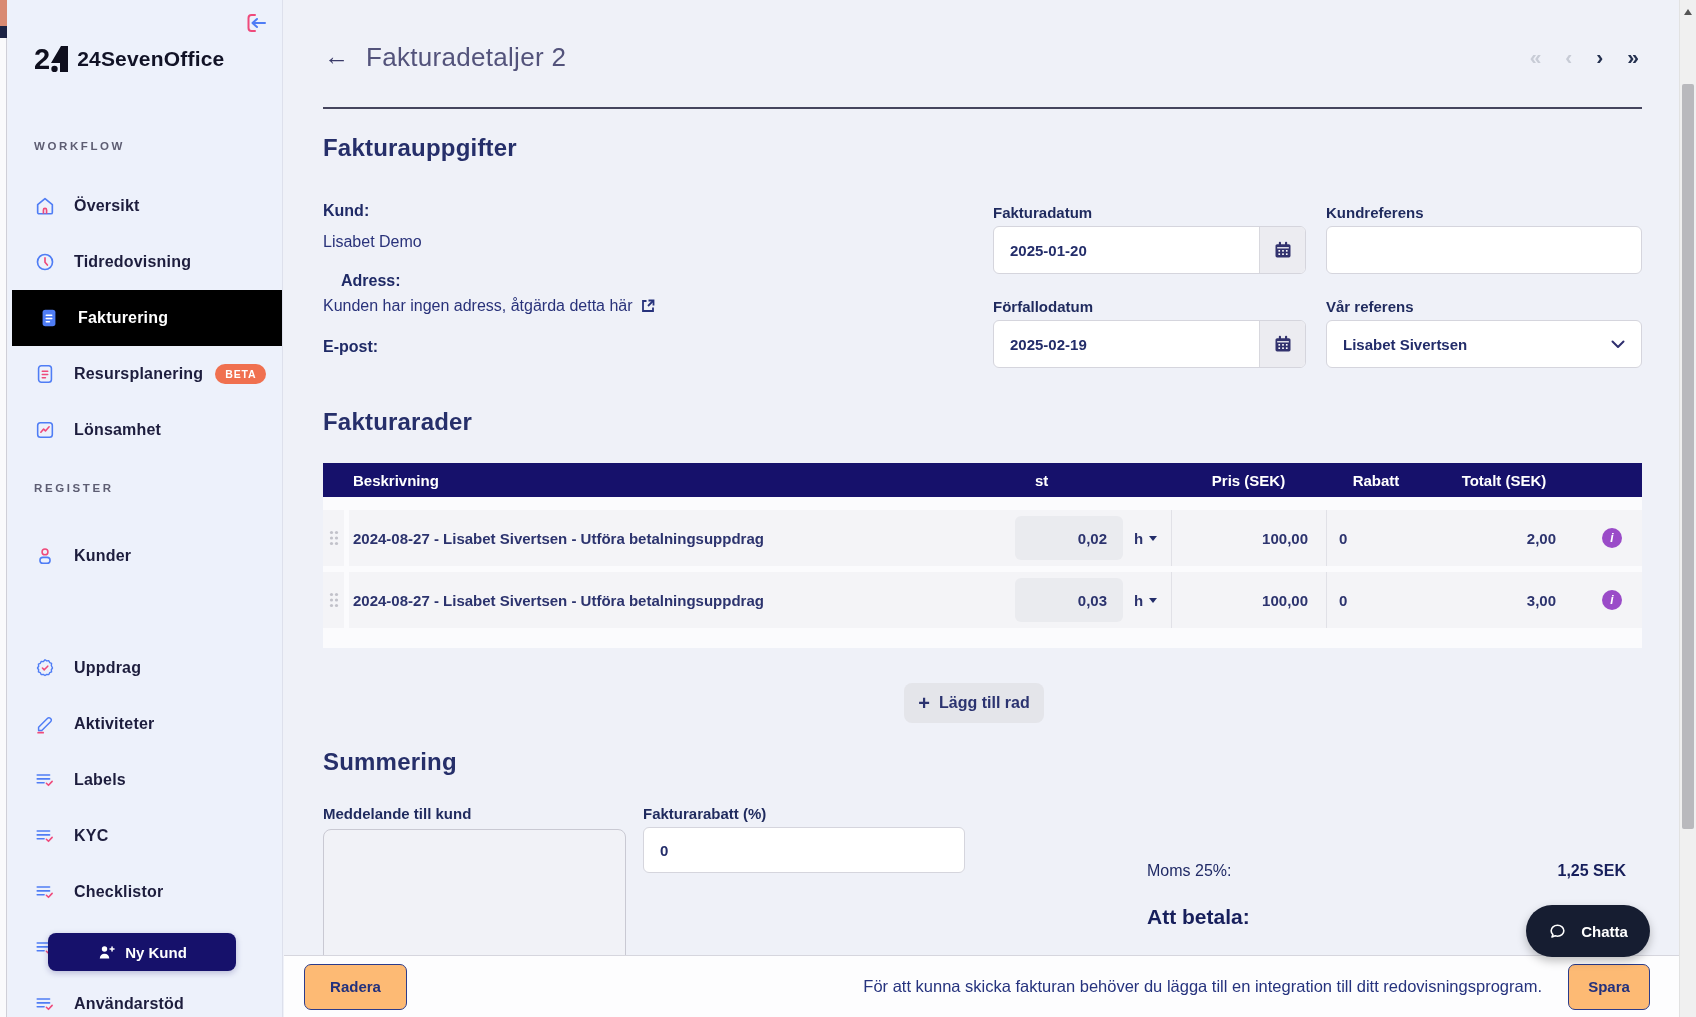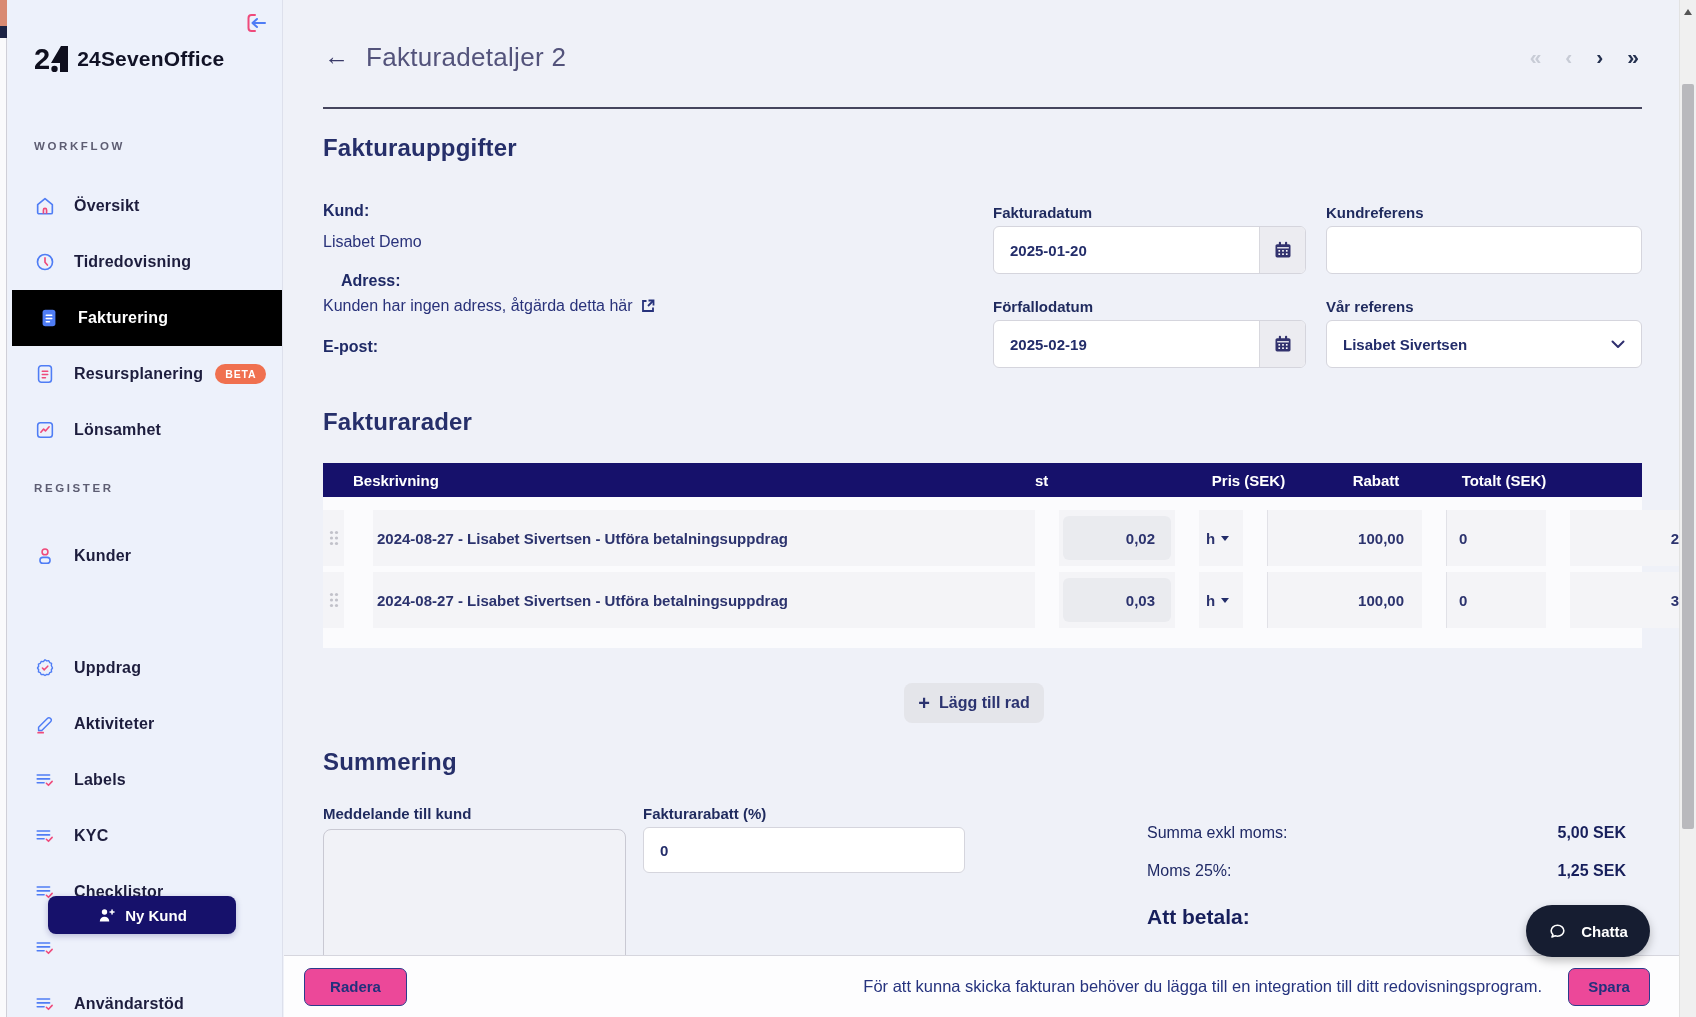--- a/index.html
+++ b/index.html
@@ -16,21 +16,21 @@
   .collapse-btn{position:absolute;top:10px;right:14px;width:26px;height:26px;cursor:pointer;}
   .logo{position:absolute;top:46px;left:26px;display:flex;align-items:center;gap:9px;}
   .logo-name{font-size:21px;font-weight:700;color:#111226;letter-spacing:.2px;}
   .sec-label{position:absolute;left:26px;font-size:11.5px;font-weight:700;letter-spacing:2.6px;color:#5d5d72;}
   .nav-item{position:absolute;left:0;width:100%;height:56px;display:flex;align-items:center;padding-left:26px;gap:18px;cursor:pointer;}
   .nav-icon{width:22px;height:22px;flex:0 0 22px;display:flex;align-items:center;justify-content:center;}
   .nav-label{font-size:16px;font-weight:700;color:#1d1d3d;letter-spacing:.2px;white-space:nowrap;}
   .nav-item.active{left:4px;width:calc(100% - 4px);background:#000000;}
   .nav-item.active .nav-label{color:#ffffff;}
   .beta{background:#f0704f;color:#fff;font-size:10.5px;font-weight:700;letter-spacing:.8px;padding:4px 10px;border-radius:11px;margin-left:-6px;}
-  .nykund{position:absolute;left:40px;top:896px;width:188px;height:38px;background:#16116b;border-radius:8px;display:flex;align-items:center;justify-content:center;gap:9px;color:#fff;font-size:15px;font-weight:700;cursor:pointer;box-shadow:0 2px 6px rgba(20,17,107,.25);z-index:3;}
+  .nykund{position:absolute;left:40px;top:933px;width:188px;height:38px;background:#16116b;border-radius:8px;display:flex;align-items:center;justify-content:center;gap:9px;color:#fff;font-size:15px;font-weight:700;cursor:pointer;box-shadow:0 2px 6px rgba(20,17,107,.25);z-index:3;}
 
   
   .main{position:absolute;left:284px;top:0;width:1395px;height:1017px;background:#eff1f8;}
   .back-btn{position:absolute;left:40px;top:42px;font-size:25px;font-weight:700;color:#3a3a68;cursor:pointer;}
   .page-title{position:absolute;left:82px;top:42px;font-size:26px;font-weight:500;color:#53537b;letter-spacing:.3px;}
   .pager{position:absolute;right:40px;top:44px;display:flex;gap:24px;font-size:21px;font-weight:700;}
   .pager span{cursor:pointer;line-height:26px;}
   .pg-off{color:#c8ccd6;}
   .pg-on{color:#24304f;}
   .hr{position:absolute;left:39px;top:107px;width:1319px;height:1.5px;background:#45455e;}
@@ -48,21 +48,21 @@
   .select{position:absolute;height:48px;background:#fff;border:1px solid #d5d5dd;border-radius:6px;display:flex;align-items:center;justify-content:space-between;padding:0 16px;font-size:15px;font-weight:700;color:#232d6a;cursor:pointer;}
 
   
   .tbl-grid{display:grid;grid-template-columns:26px 662px 116px 44px 155px 100px 156px 60px;}
   .tbl-head{position:absolute;left:39px;top:463px;width:1319px;height:34px;background:#16116b;color:#fff;}
   .tbl-head>div{display:flex;align-items:center;font-size:15px;font-weight:700;}
   .th-desc{padding-left:4px;}
   .th-qty{padding-left:24px;}
   .th-c{justify-content:center;}
   .tbl-body{position:absolute;left:39px;top:497px;width:1319px;height:151px;background:#fbfbfd;padding-top:13px;}
-  .row{height:56px;margin-bottom:6px;gap:24px;}
+  .row{height:56px;margin-bottom:6px;}
   .row>div{background:#f4f4f7;display:flex;align-items:center;font-size:15px;color:#2c336e;}
   .c-handle{justify-content:center;border-right:5px solid #fbfbfd;cursor:grab;}
   .c-desc{padding-left:4px;font-weight:600;color:#2b2f70;font-size:15.5px;}
   .c-qty{padding:0;}
   .qty-box{flex:1;align-self:stretch;margin:6px 4px;background:#eaebef;border-radius:6px;display:flex;align-items:center;justify-content:flex-end;padding-right:16px;font-weight:600;cursor:text;}
   .c-unit{padding-left:7px;font-weight:800;color:#232d6a;cursor:pointer;}
   .caret{width:0;height:0;border:4px solid transparent;border-top:5px solid #232d6a;margin-left:6px;margin-top:5px;}
   .c-price{border-left:1px solid #e1e1e7;justify-content:flex-end;padding-right:18px;font-weight:600;cursor:text;}
   .c-disc{border-left:1px solid #e1e1e7;padding-left:12px;font-weight:600;cursor:text;}
   .c-total{justify-content:flex-end;padding-right:26px;font-weight:800;color:#1d2560;}
@@ -74,21 +74,21 @@
   
   .msg-area{position:absolute;left:39px;top:829px;width:303px;height:150px;background:#f1f2f7;border:1px solid #c9c9d3;border-radius:8px;cursor:text;}
   .sum-row{position:absolute;left:863px;width:479px;display:flex;justify-content:space-between;align-items:center;}
   .sum-lbl{font-size:16px;color:#202a66;}
   .sum-val{font-size:16px;font-weight:800;color:#171f5c;}
   .tot-lbl{font-size:21px;font-weight:800;color:#171f5c;}
   .tot-val{font-size:19px;font-weight:800;color:#171f5c;}
 
   
   .footer{position:absolute;left:0;top:955px;width:1395px;height:62px;background:#fdfdfe;border-top:1px solid #d6d6de;display:flex;align-items:center;padding:0 29px 0 20px;z-index:20;}
-  .btn-outline{height:38px;background:#ec4899;border:1.5px solid #2b3c8c;border-radius:7px;display:flex;align-items:center;justify-content:center;font-size:15px;font-weight:700;color:#22307c;cursor:pointer;}
+  .btn-outline{height:46px;background:#fdba74;border:1.5px solid #2b3c8c;border-radius:7px;display:flex;align-items:center;justify-content:center;font-size:15px;font-weight:700;color:#22307c;cursor:pointer;}
   .btn-radera{width:103px;}
   .btn-spara{width:82px;margin-left:26px;}
   .foot-text{margin-left:auto;font-size:16.5px;font-weight:500;color:#26337e;}
 
   .chat-pill{position:absolute;left:1242px;top:892px;width:124px;height:52px;background:#161d31;border-radius:26px;display:flex;align-items:center;justify-content:center;gap:14px;color:#fff;font-size:15px;font-weight:800;cursor:pointer;z-index:30;box-shadow:0 4px 10px rgba(0,0,0,.25);margin-top:13px;}
 
   
   .scrollbar{position:absolute;right:0;top:0;width:17px;height:100%;background:#f0f0f0;border-left:1px solid #e2e2e2;z-index:40;}
   .sb-arrow{position:absolute;top:5px;left:4px;width:0;height:0;border:4.5px solid transparent;border-bottom:6px solid #555;}
   .sb-thumb{position:absolute;top:84px;left:2px;width:12px;height:745px;background:#b9b9bd;border-radius:2px;cursor:pointer;}
@@ -447,24 +447,20 @@
     </div>
 
     <div class="h2" style="left:39px;top:748px;">Summering</div>
 
     <div class="f-label" style="left:39px;top:805px;">Meddelande till kund</div>
     <div class="msg-area"></div>
 
     <div class="f-label" style="left:359px;top:805px;">Fakturarabatt (%)</div>
     <div class="txt-input" style="left:359px;top:827px;width:322px;height:46px;">0</div>
 
-    <div class="sum-row" style="top:824px;">
-      <span class="sum-lbl">Summa exkl moms:</span>
-      <span class="sum-val">5,00 SEK</span>
-    </div>
     <div class="sum-row" style="top:862px;">
       <span class="sum-lbl">Moms 25%:</span>
       <span class="sum-val">1,25 SEK</span>
     </div>
     <div class="sum-row" style="top:905px;gap:32px;">
       <span class="tot-lbl">Att betala:</span>
       <span class="tot-val">6,25 SEK</span>
     </div>
 
     <div class="chat-pill">

